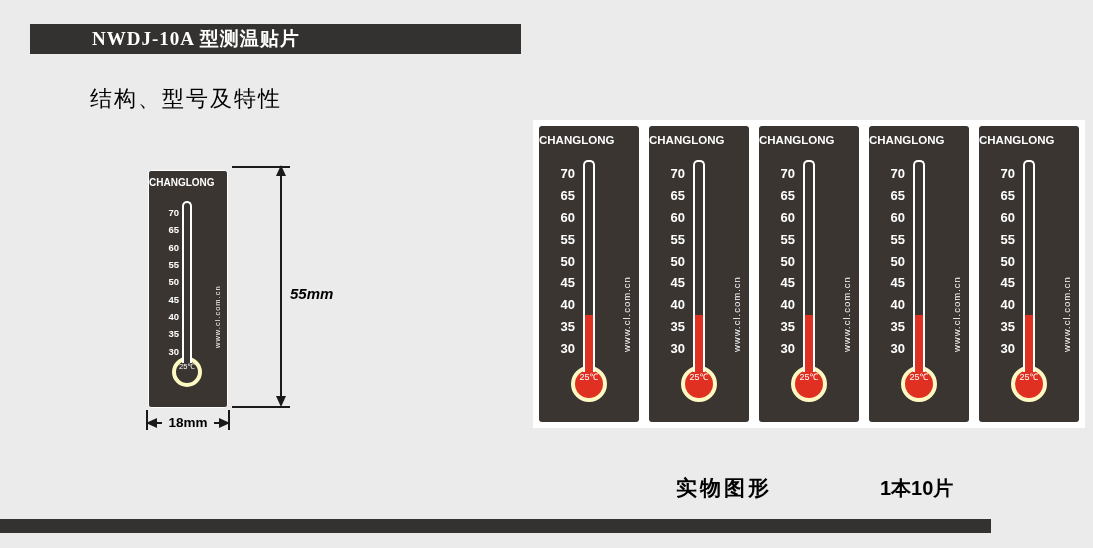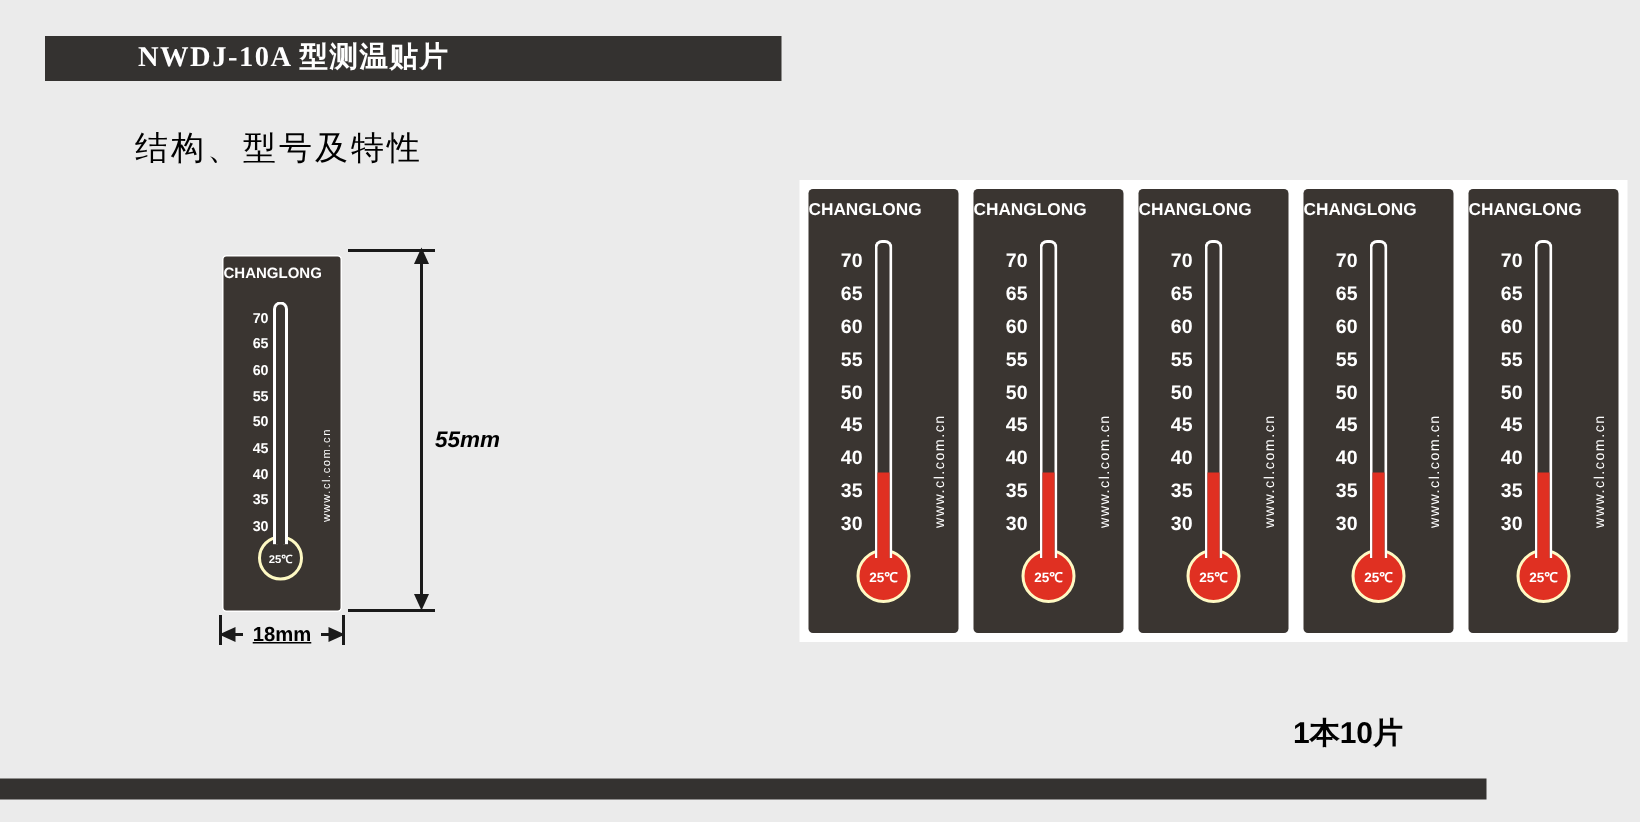--- a/index.html
+++ b/index.html
@@ -17,22 +17,22 @@
     letter-spacing:2px;color:#000;font-family:"Liberation Sans",sans-serif;}
 
   
   .sticker{background:var(--card);border-radius:3px;position:relative;}
   .brand{position:absolute;left:0;right:0;text-align:left;color:#fff;font-weight:bold;}
   .scale-col{position:absolute;display:flex;flex-direction:column;justify-content:space-between;
     align-items:flex-end;color:#fff;font-weight:600;line-height:1;}
   .tube{position:absolute;background:var(--card);border:2px solid #fff;border-bottom:none;
     border-radius:5px 5px 0 0;z-index:2;}
   .fill{position:absolute;left:0;right:0;bottom:0;height:27%;background:var(--red);}
-  .bulb{position:absolute;border:2px solid #fef9c3;border-radius:50%;z-index:1;display:flex;
-    align-items:center;justify-content:center;color:#fff;font-weight:bold;}
+  .bulb{position:absolute;border:4px solid #fef9c3;border-radius:50%;z-index:1;display:flex;
+    align-items:flex-start;justify-content:center;color:#fff;font-weight:normal;}
   .site{position:absolute;color:#fff;writing-mode:vertical-rl;transform:rotate(180deg);letter-spacing:1px;}
 
   
   .sticker-diagram{position:absolute;left:148px;top:170px;width:80px;height:238px;border:1px solid #fff;}
   .sticker-diagram .brand{top:6px;font-size:10px;}
   .scale-col-d{left:8px;top:37px;width:22px;height:148px;font-size:9.5px;}
   .tube-d{left:33px;top:30px;width:10px;height:162px;}
   .bulb-d{left:23px;top:186px;width:30px;height:30px;font-size:7.5px;background:var(--card);}
   .site-d{right:5px;top:55px;height:122px;font-size:7.5px;}
 
@@ -43,34 +43,34 @@
   .arr{position:absolute;width:0;height:0;}
   .arr-up{left:276px;top:165px;border-left:5px solid transparent;border-right:5px solid transparent;border-bottom:11px solid var(--ink);}
   .arr-down{left:276px;top:396px;border-left:5px solid transparent;border-right:5px solid transparent;border-top:11px solid var(--ink);}
   .ext-v{position:absolute;width:2px;height:20px;background:var(--ink);top:410px;}
   .ext-left{left:146px;} .ext-right{left:228px;}
   .dim-h-line{position:absolute;left:150px;top:422px;width:76px;height:2px;background:var(--ink);}
   .arr-left{left:146px;top:418px;border-top:5px solid transparent;border-bottom:5px solid transparent;border-right:11px solid var(--ink);}
   .arr-right{left:219px;top:418px;border-top:5px solid transparent;border-bottom:5px solid transparent;border-left:11px solid var(--ink);}
   .dim-label{position:absolute;font-weight:bold;color:#000;}
   .h-label{left:290px;top:285px;font-size:15px;font-style:italic;}
-  .w-label{left:162px;top:415px;width:52px;text-align:center;font-size:13.5px;background:var(--background);text-decoration:underline;}
+  .w-label{left:162px;top:415px;width:52px;text-align:center;font-size:13.5px;background:var(--background);}
 
   
   .product-panel{position:absolute;left:533px;top:120px;width:552px;height:308px;background:var(--panel);
     display:flex;gap:10px;padding:6px;}
   .sticker-product{flex:1;}
   .sticker-product .brand{top:8px;font-size:11.5px;}
   .scale-col-p{left:12px;top:41px;width:24px;height:188px;font-size:13px;}
   .tube-p{left:44px;top:34px;width:12px;height:212px;}
   .bulb-p{left:32px;top:240px;width:36px;height:36px;font-size:9px;background:var(--red);}
   .site-p{right:7px;top:66px;height:160px;font-size:9.5px;}
 
   .caption{position:absolute;left:676px;top:474px;font-size:21px;font-weight:bold;letter-spacing:3px;color:#000;}
-  .quantity{position:absolute;left:862px;top:475px;font-size:20px;font-weight:bold;color:#000;}
+  .quantity{position:absolute;left:880px;top:475px;font-size:20px;font-weight:bold;color:#000;}
   .bottom-bar{position:absolute;left:0;top:519px;width:991px;height:14px;background:var(--bar);}
 </style>
 </head>
 <body>
 
 <div class="page">
 
   <div class="title-bar">
     <span>NWDJ-10A 型测温贴片</span>
   </div>
@@ -216,15 +216,16 @@
     <div class="tube tube-p">
       <div class="fill"></div>
     </div>
     <div class="bulb bulb-p">
       <span>25℃</span>
     </div>
     <div class="site site-p">www.cl.com.cn</div>
   </div>
 </div>
 
+  <div class="caption">实物图形</div>
   <div class="quantity">1本10片</div>
   <div class="bottom-bar"></div>
 </div>
 
 </body></html>

